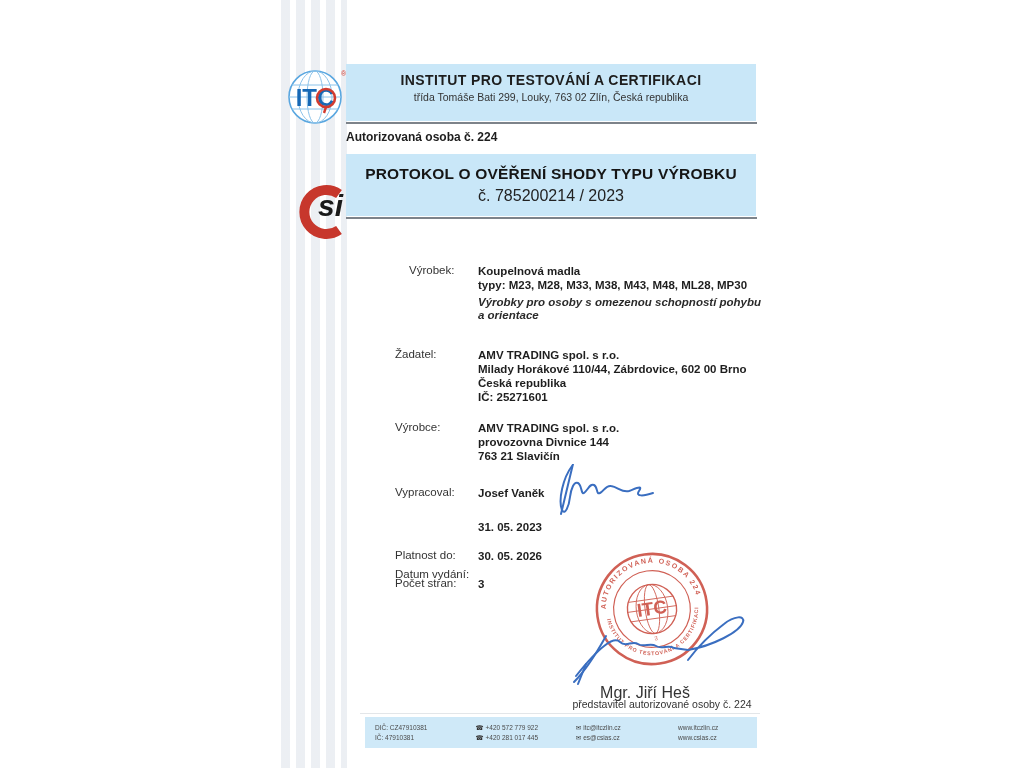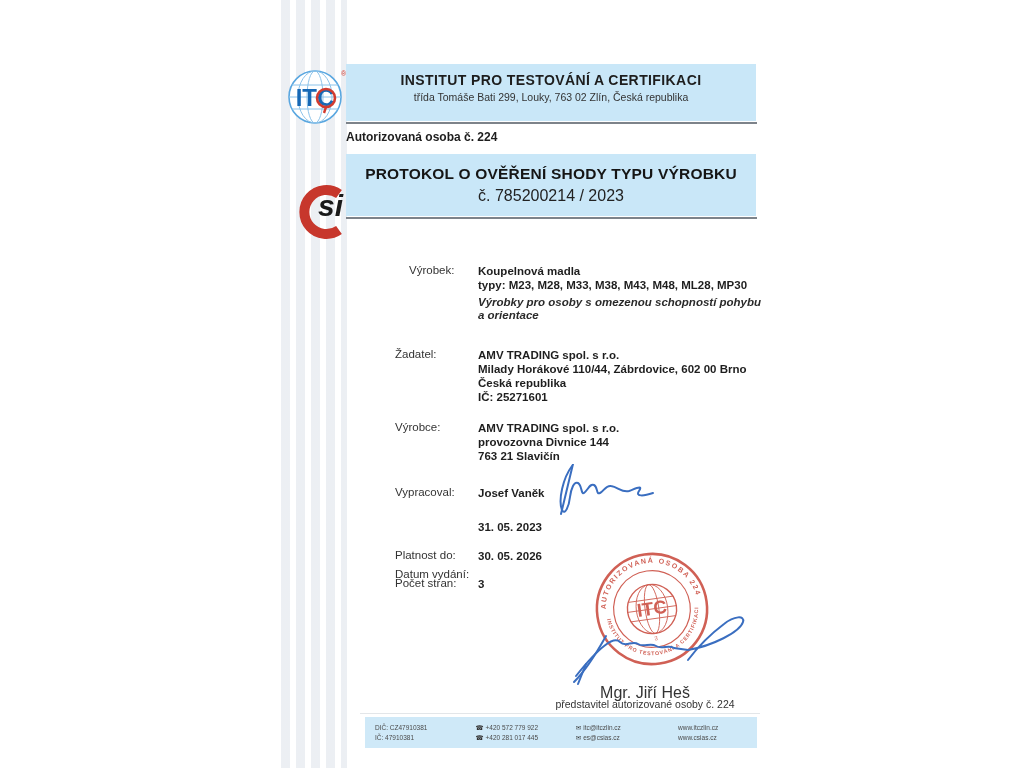--- a/index.html
+++ b/index.html
@@ -22,21 +22,21 @@
   .heading{padding-top:11px;font-size:15.5px;font-weight:bold;color:#151515;letter-spacing:0.2px;}
   .docnum{margin-top:4px;font-size:16px;font-weight:normal;color:#222;}
   
   .flabel{left:395px;width:82px;font-size:11.5px;color:#333;}
   .fval{left:478px;width:288px;font-size:11.5px;font-weight:bold;color:#1e1e1e;line-height:14px;}
   .fnote{left:478px;width:292px;font-size:11.5px;font-weight:bold;font-style:italic;color:#2a2a2a;line-height:13px;top:296px;}
   
   .sig{pointer-events:none;}
   .stamp{left:593px;top:550px;width:118px;height:118px;opacity:0.85;transform:rotate(-8deg);}
   .signame{left:555px;top:684px;width:180px;text-align:center;font-size:16px;color:#333;}
-  .sigrole{left:505px;top:698px;width:280px;text-align:center;font-size:10.5px;color:#333;}
+  .sigrole{left:522px;top:698px;width:280px;text-align:center;font-size:10.5px;color:#333;}
   
   .footrule{left:360px;top:713px;width:400px;height:1px;background:#e3e6e9;}
   .footer{left:365px;top:717px;width:392px;height:31px;background:#cfe9f8;display:flex;
           align-items:center;padding:0 10px;box-sizing:border-box;}
   .fcol{font-size:6.5px;color:#4a4a4a;line-height:10px;white-space:nowrap;}
   .fcol1{width:102px;} .fcol2{width:102px;} .fcol3{width:104px;} .fcol4{width:70px;}
   .ficon{font-size:6.5px;margin-right:2px;color:#333;}
 </style>
 </head>
 <body>

